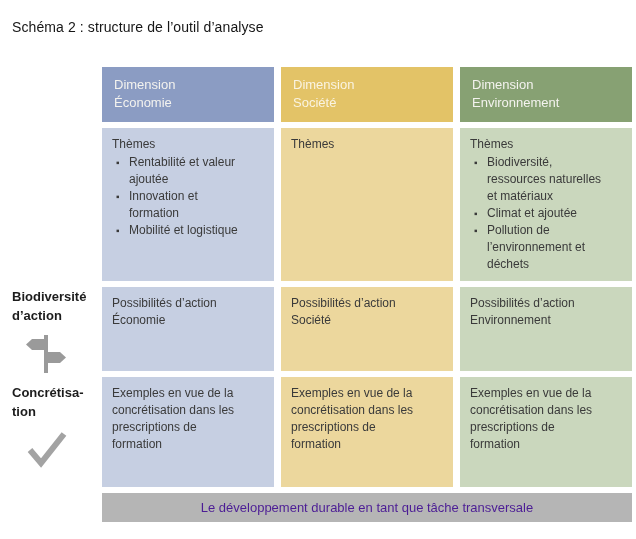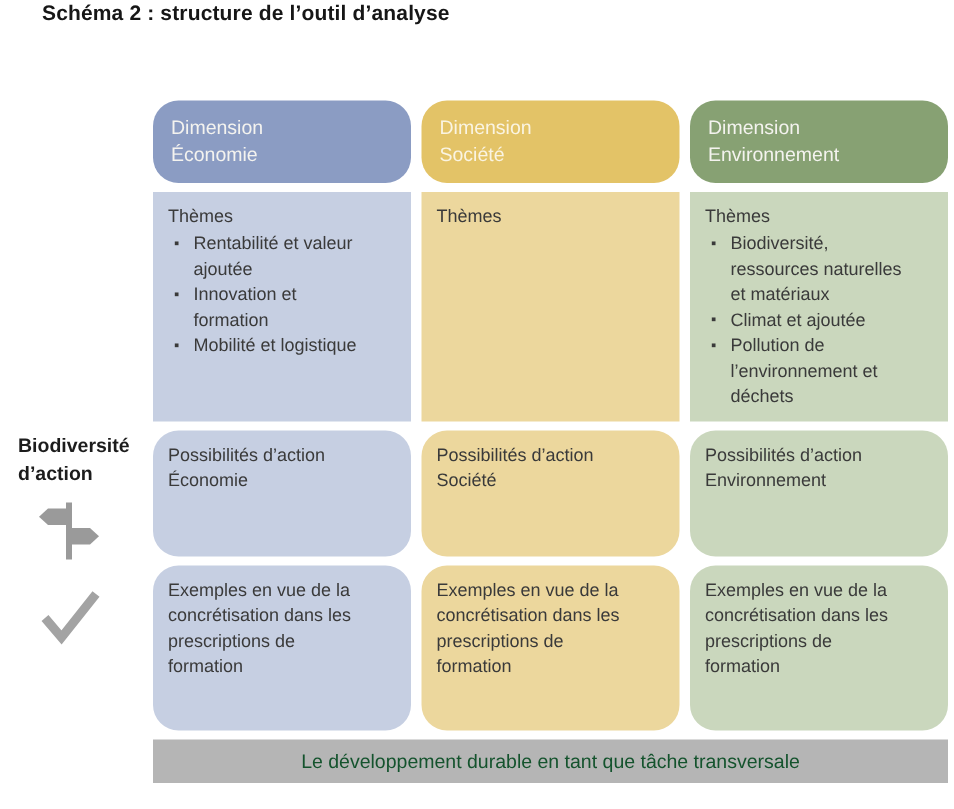--- a/index.html
+++ b/index.html
@@ -1,31 +1,31 @@
 <!DOCTYPE html>
 <html style="--header-economie: #8b9cc3; --header-societe: #e3c367; --header-environnement: #87a173; --body-economie: #c6cfe2; --body-societe: #ecd79d; --body-environnement: #cad7bd; --footer-bar: #b5b5b5;"><head>
 <meta charset="utf-8">
 <style>
   html,body { margin:0; padding:0; background:#ffffff; }
   .page {
     position:relative; width:636px; height:539px; background:#ffffff;
     font-family:"Liberation Sans", sans-serif; overflow:hidden;
   }
   .title {
-    position:absolute; left:12px; top:0;
-    font-size:14px; font-weight:bold; color:#161616; letter-spacing:0.1px;margin-left:16px;
+    position:absolute; left:12px; top:19px;
+    font-size:14px; font-weight:normal; color:#161616; letter-spacing:0.1px;
   }
   .grid {
     position:absolute; left:0; top:67px; width:632px;
     display:grid;
     grid-template-columns:95px 172px 172px 172px;
     grid-template-rows:55px 153px 84px 110px 29px;
     gap:6px 7px;
   }
-  .pre { white-space:pre-line;border-radius:17px; }
+  .pre { white-space:pre-line; }
   
   .hdr {
     grid-row:1; padding:9px 12px; box-sizing:border-box;
     color:#f4f3ef; font-size:13px; line-height:1.4;
   }
   .hdr.eco { grid-column:2; background:var(--header-economie); }
   .hdr.soc { grid-column:3; background:var(--header-societe); color:#faf4e2; }
   .hdr.env { grid-column:4; background:var(--header-environnement); }
   
   .cell {
@@ -55,21 +55,21 @@
   .lbl.poss { grid-row:3; padding-top:1px; }
   .lbl.conc { grid-row:4; padding-top:7px; }
   .qmark {
     font-size:40px; font-weight:300; color:#b7b7b7; line-height:1;
     margin:4px 0 0 22px;
   }
   .icon-wrap { margin:6px 0 0 12px; }
   
   .footer {
     grid-column:2 / 5; grid-row:5; background:var(--footer-bar);
-    color:#14532d; font-size:13px; line-height:29px; text-align:center;
+    color:#4c1d95; font-size:13px; line-height:29px; text-align:center;
     overflow:hidden; white-space:nowrap;
   }
 </style>
 </head>
 <body>
 
 <div class="page">
 
   <div class="title">Schéma 2 : structure de l’outil d’analyse</div>
 
@@ -122,20 +122,22 @@
     </div>
 
     <div class="cell r2 c-eco eco pre">Possibilités d’action
 Économie</div>
     <div class="cell r2 c-soc soc pre">Possibilités d’action
 Société</div>
     <div class="cell r2 c-env env pre">Possibilités d’action
 Environnement</div>
 
     <div class="lbl conc">
+      <div class="pre">Concrétisa-
+tion</div>
       <div class="icon-wrap">
         <svg width="46" height="42" viewBox="0 0 46 42">
           <polyline points="6,22 17,35 40,6" fill="none" stroke="#a3a3a3" stroke-width="6"></polyline>
         </svg>
       </div>
     </div>
 
     <div class="cell r3 c-eco eco pre">Exemples en vue de la
 concrétisation dans les
 prescriptions de

